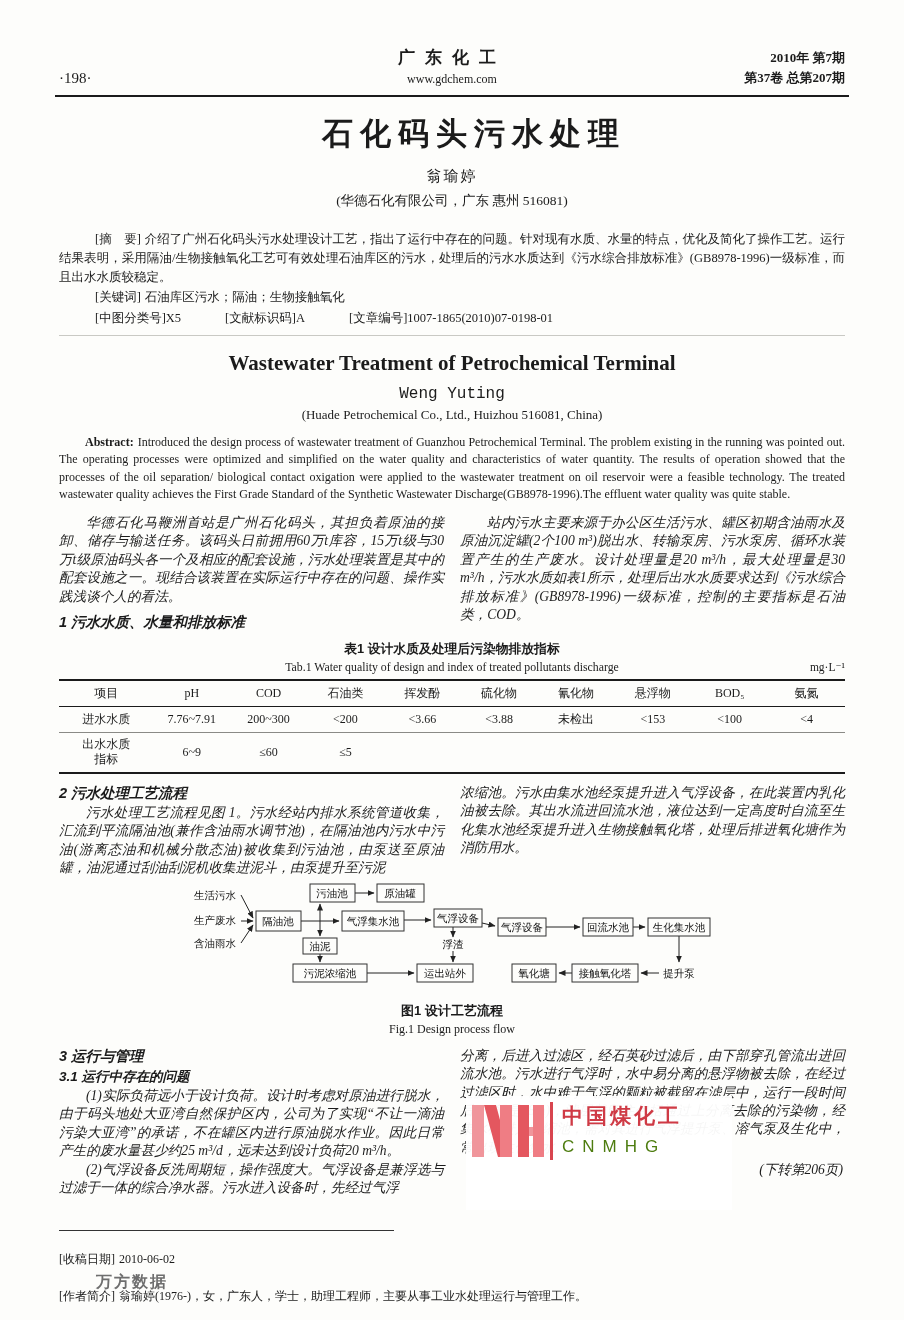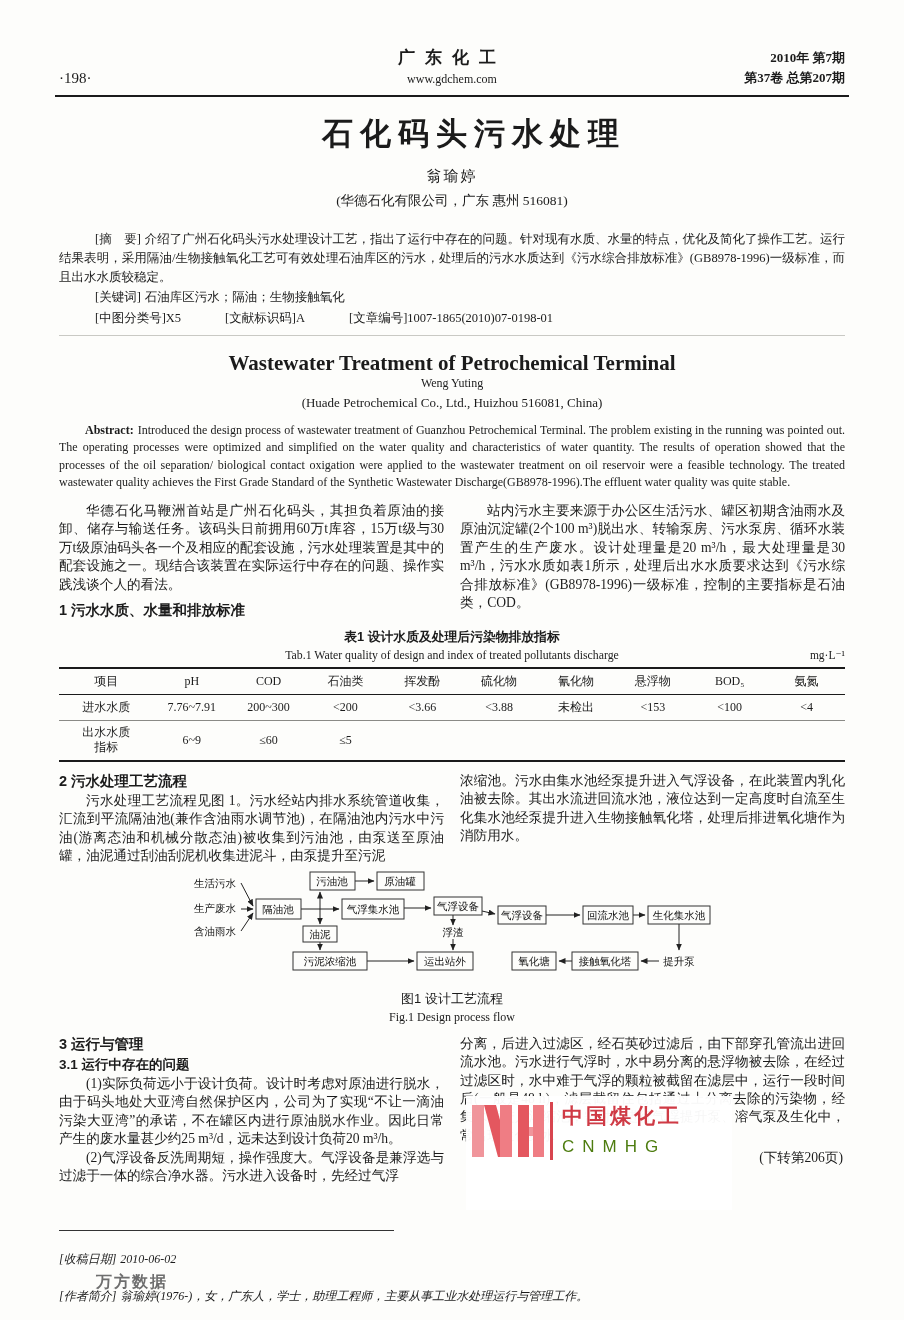--- a/index.html
+++ b/index.html
@@ -26,29 +26,29 @@
   .affil { margin-top:6px; text-align:center; font-size:13.5px; }
 
   
   .cn-abs { margin:20px 59px 0; font-size:12.5px; line-height:1.52; text-align:justify; text-indent:36px; }
   .cn-kw  { margin:2px 59px 0; font-size:12.5px; text-indent:36px; }
   .cn-meta { margin:4px 59px 0; padding-left:36px; display:flex; gap:44px; font-size:12.5px; }
   .thin-rule { margin:8px 59px 0; border-bottom:1px solid #c9c9c4; }
 
   
   .en-title { margin-top:15px; text-align:center; font-size:21px; font-weight:bold; }
-  .en-author { margin-top:0; text-align:center; font-size:12px; }
+  .en-author { margin-top:9px; text-align:center; font-size:16px;font-family:Liberation Mono, monospace; }
   .en-affil { margin-top:4px; text-align:center; font-size:13px; }
   .en-abs { margin:11px 59px 0; font-size:12px; line-height:1.45; text-align:justify; text-indent:26px; }
   .en-kw  { margin:1px 59px 0; font-size:12px; text-indent:26px; }
   .b { font-weight:bold; }
   .lbl { margin-right:4px; }
 
   
-  .cols { margin:10px 59px 0; display:flex; gap:16px; }
+  .cols { margin:10px 59px 0; display:flex; gap:16px;font-style:italic; }
   .col { flex:1; font-size:13.6px; line-height:1.36; text-align:justify; }
   .p { margin:0; }
   .indent { text-indent:27px; }
   h3.sec { font-size:14.5px; font-weight:bold; margin-top:7px; font-family:"Liberation Sans","DejaVu Sans",sans-serif; }
   h4.subsec { font-size:13.5px; font-weight:bold; margin-top:2px; font-family:"Liberation Sans","DejaVu Sans",sans-serif; }
 
   
   .tblwrap { margin:8px 59px 0; }
   .tbl-cap-cn { text-align:center; font-size:12.8px; font-weight:bold; font-family:"Liberation Sans","DejaVu Sans",sans-serif; }
   .tbl-cap-en { position:relative; text-align:center; font-size:11.8px; margin-top:2px; }
@@ -57,37 +57,37 @@
              border-top:2px solid #1b1b1b; border-bottom:2px solid #1b1b1b; font-size:12px; }
   table.t1 col.c0 { width:12%; }
   table.t1 th, table.t1 td { font-weight:normal; text-align:center; padding:4px 2px; }
   table.t1 thead tr { border-bottom:1px solid #1b1b1b; }
   table.t1 tbody tr.r0 { border-bottom:1px solid #8a8a86; }
   td.pre { white-space:pre-line; line-height:1.3; }
 
   
   .figblock { margin:4px 59px 0; }
   .flow-holder { margin-left:126px; }
-  .fig-cap-cn { text-align:center; font-size:13px; font-weight:normal; margin-top:4px; font-family:"Liberation Sans","DejaVu Sans",sans-serif; }
+  .fig-cap-cn { text-align:center; font-size:13px; font-weight:bold; margin-top:4px; font-family:"Liberation Sans","DejaVu Sans",sans-serif; }
   .fig-cap-en { text-align:center; font-size:12px; margin-top:2px; }
   svg.flow text { font-size:10.5px; fill:#111; }
 
   
   .watermark { position:absolute; left:466px; top:1096px; width:266px; height:114px;
     background:rgba(255,255,255,0.96); display:flex; align-items:flex-start; padding:6px 4px; }
   .wm-divider { width:3px; height:58px; background:#d8454f; margin:0 9px 0 6px; }
   .wm-cn { font-size:21px; color:#cf3a45; letter-spacing:3px; font-weight:bold;
            font-family:"Liberation Sans","DejaVu Sans",sans-serif; }
   .wm-en { font-size:17px; color:#4d7c0f; letter-spacing:8px; margin-top:7px;
            font-family:"Liberation Sans","DejaVu Sans",sans-serif; }
 
   
   .footer { position:absolute; left:59px; right:59px; top:1230px; font-size:12px; }
   .f-rule { width:335px; border-top:1px solid #333; margin-bottom:5px; }
-  .f-line { margin-top:20px;font-style:italic; }
+  .f-line { margin-top:20px; }
   .dbmark { position:absolute; left:96px; top:1272px; font-size:16px; color:#6e6e6e;
             font-weight:bold; letter-spacing:2px; font-family:"Liberation Sans","DejaVu Sans",sans-serif; }
   .continued { text-align:right; margin-top:4px; padding-right:2px; }
 </style>
 </head>
 <body>
 
 <div class="page">
 
   <div class="hdr">

